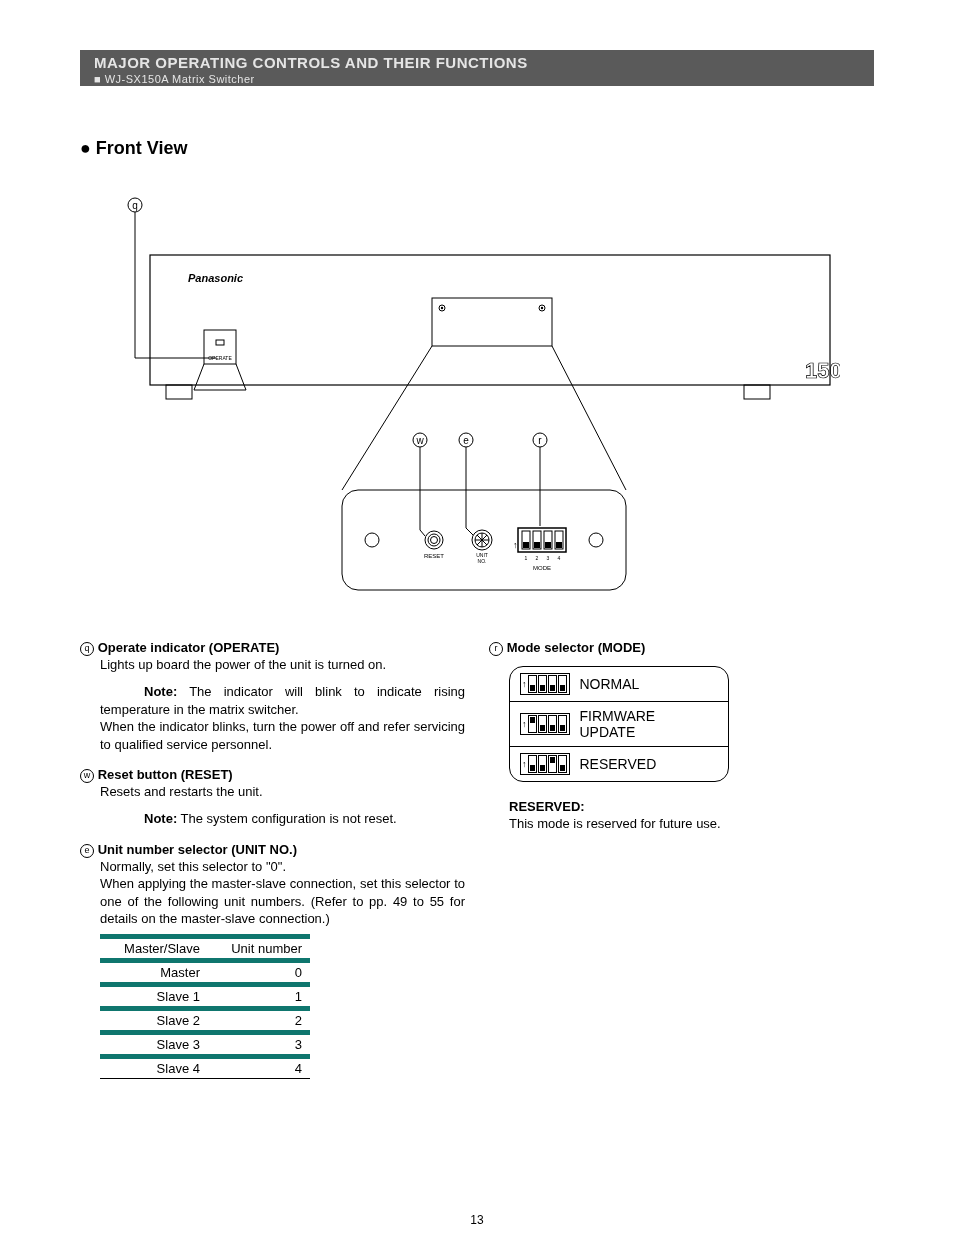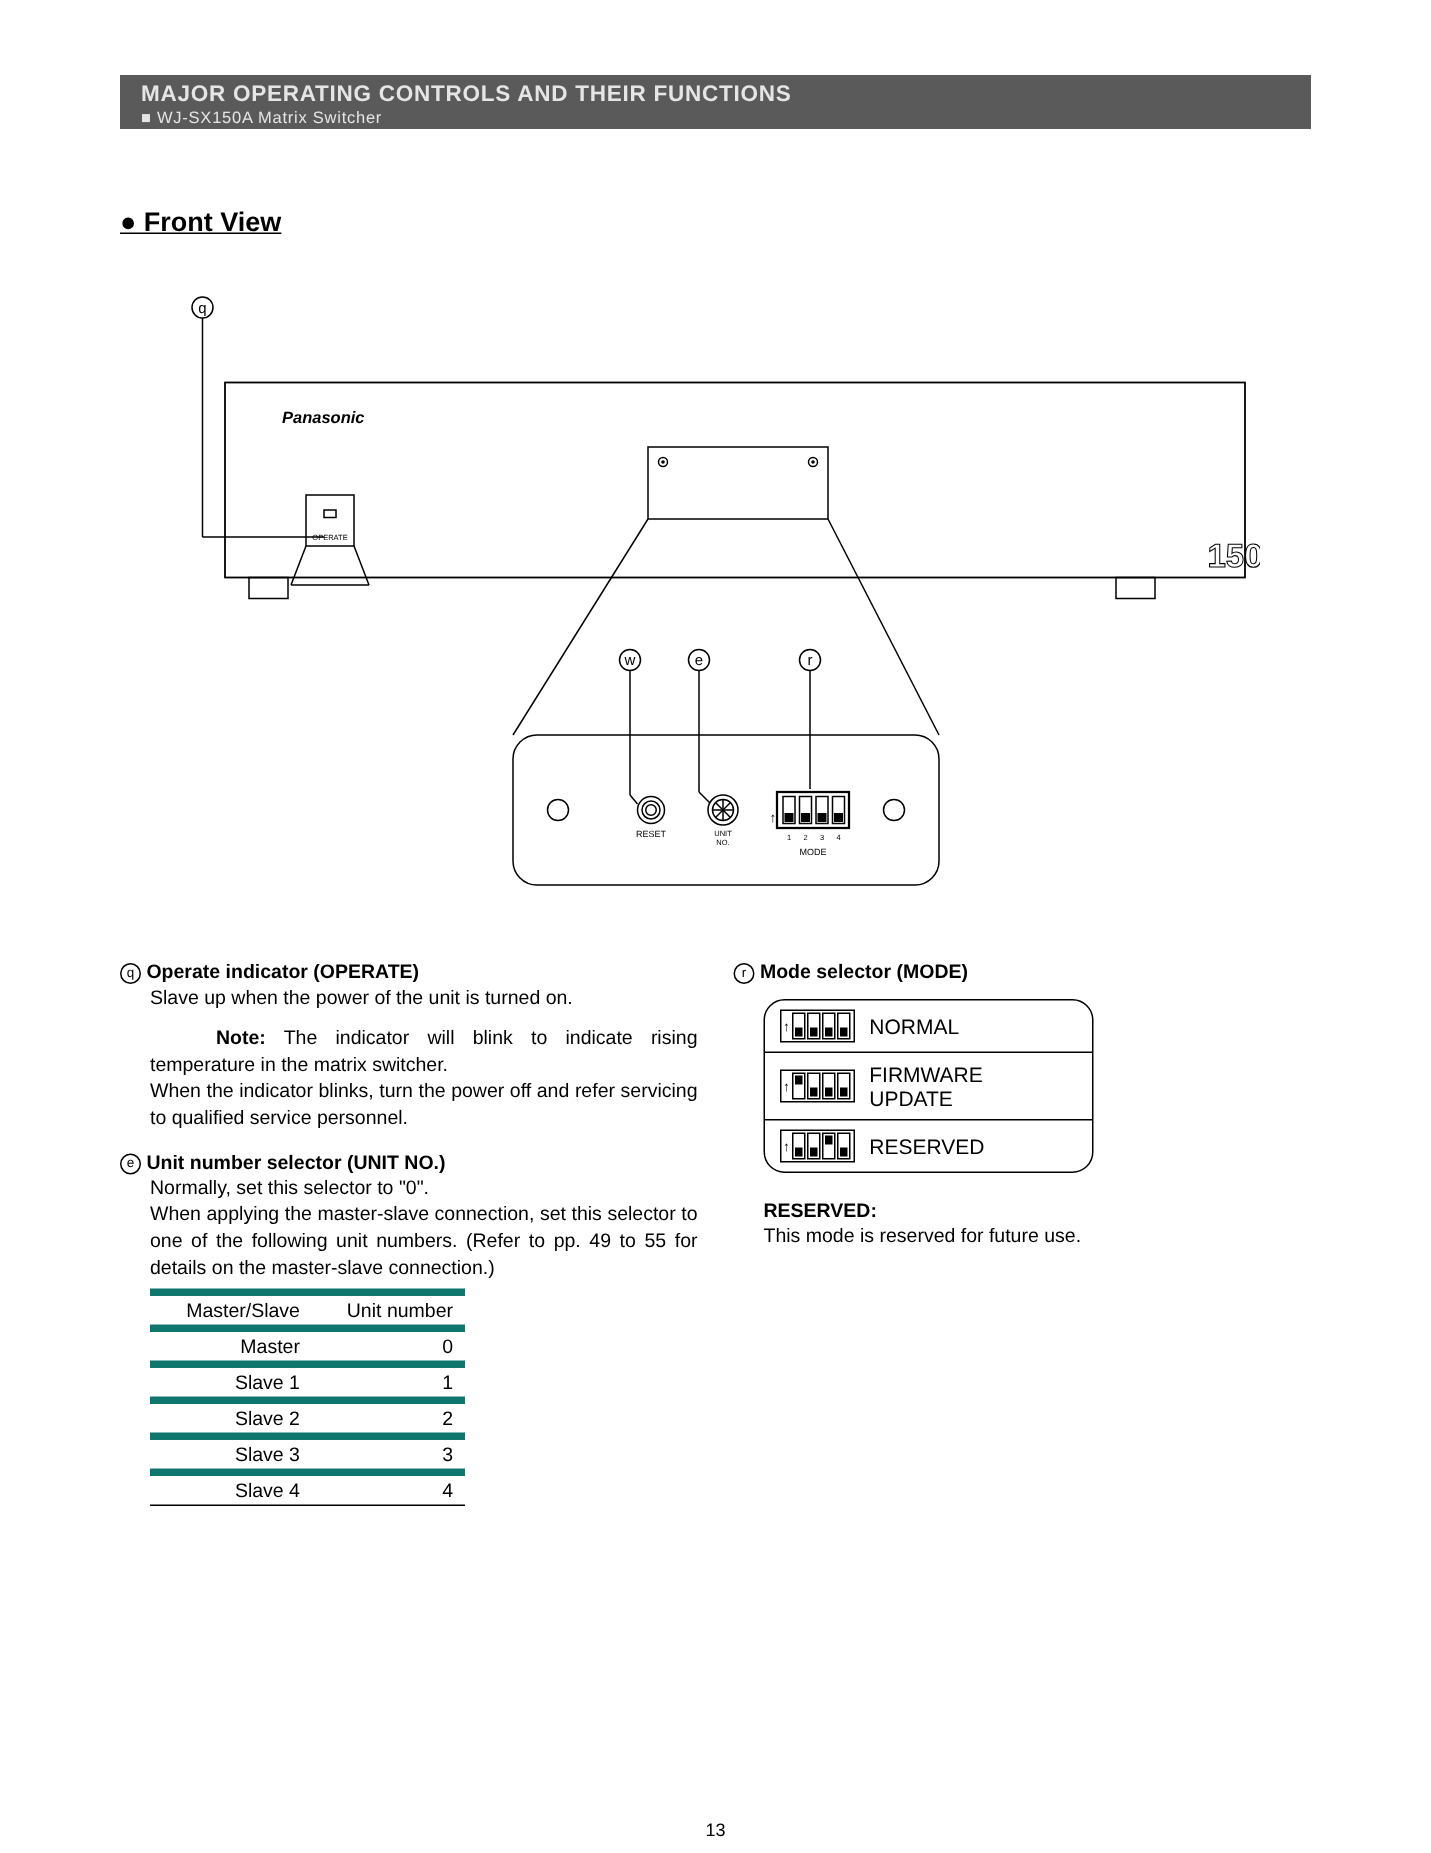--- a/index.html
+++ b/index.html
@@ -33,21 +33,21 @@
   svg text { font-family: Helvetica, Arial, sans-serif; }
 </style>
 </head>
 <body>
 
 <div class="header-bar">
   <span>MAJOR OPERATING CONTROLS AND THEIR FUNCTIONS</span>
   <div class="header-sub">■ WJ-SX150A Matrix Switcher</div>
 </div>
 
-<div class="section-heading" style="left:80px; top:138px;text-decoration:underline;">● Front View</div>
+<div class="section-heading" style="left:80px; top:138px;">● Front View</div>
 
 <div class="device-diagram">
 <svg width="730" height="420" viewBox="0 0 730 420">
 
   <circle cx="25" cy="15" r="7" fill="none" stroke="#000"></circle>
   <text x="25" y="18.5" font-size="10" text-anchor="middle">q</text>
   <line x1="25" y1="22" x2="25" y2="168" stroke="#000"></line>
   <line x1="25" y1="168" x2="106" y2="168" stroke="#000"></line>
 
   <rect x="40" y="65" width="680" height="130" fill="none" stroke="#000" stroke-width="1.2"></rect>
@@ -125,26 +125,34 @@
 </svg>
 </div>
 
 <div class="cols">
 
   <div class="col">
     <div class="item">
       <span class="circ">q</span>
       <span class="item-head">Operate indicator (OPERATE)</span>
       <div class="item-body">
-        <div>Slave up when the power of the unit is turned on.</div>
+        <div>Lights up board the power of the unit is turned on.</div>
         <div style="margin-top:10px;"><span class="note-label">Note:</span> <span>The indicator will blink to indicate rising temperature in the matrix switcher.</span></div>
         <div>When the indicator blinks, turn the power off and refer servicing to qualified service personnel.</div>
       </div>
     </div>
 
+    <div class="item">
+      <span class="circ">w</span>
+      <span class="item-head">Reset button (RESET)</span>
+      <div class="item-body">
+        <div>Resets and restarts the unit.</div>
+        <div style="margin-top:10px;"><span class="note-label">Note:</span> <span>The system configuration is not reset.</span></div>
+      </div>
+    </div>
 
     <div class="item">
       <span class="circ">e</span>
       <span class="item-head">Unit number selector (UNIT NO.)</span>
       <div class="item-body">
         <div>Normally, set this selector to "0".</div>
         <div>When applying the master-slave connection, set this selector to one of the following unit numbers. (Refer to pp. 49 to 55 for details on the master-slave connection.)</div>
       </div>
       <table class="ms-table">
         <tbody>

